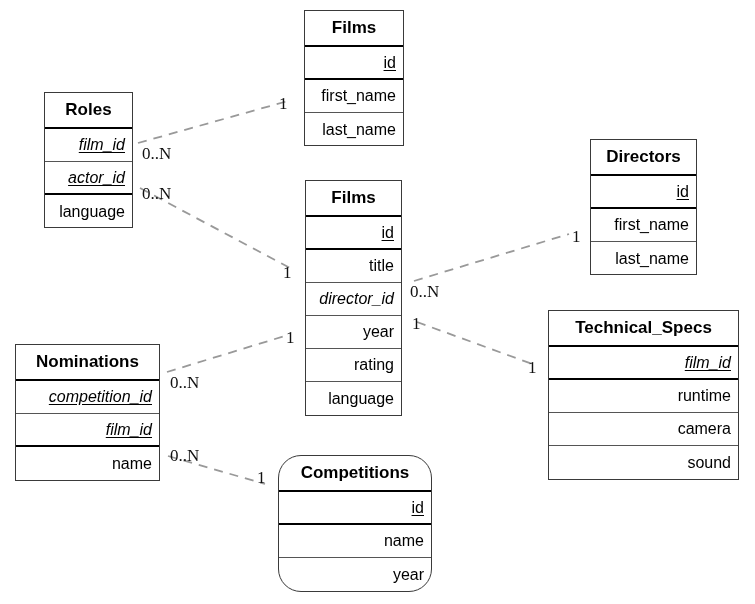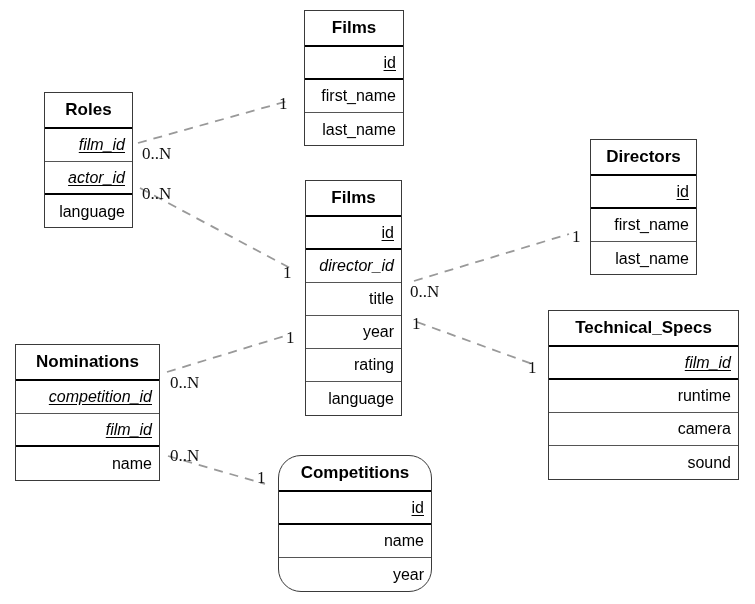--- a/index.html
+++ b/index.html
@@ -135,25 +135,25 @@
       </div>
       <div class="attr" style="height: 33px;">
         <span class="attr-text">language</span>
       </div>
     </div>
     <div class="entity" style="left: 305px; top: 180px; width: 97px; height: 236px;">
       <div class="entity-title" style="height: 36px;">Films</div>
       <div class="attr pk key-end" style="height: 33px;">
         <span class="attr-text">id</span>
       </div>
+      <div class="attr" style="height: 33px;">
+        <span class="attr-text">title</span>
+      </div>
       <div class="attr fk" style="height: 33px;">
         <span class="attr-text">director_id</span>
-      </div>
-      <div class="attr" style="height: 33px;">
-        <span class="attr-text">title</span>
       </div>
       <div class="attr" style="height: 33px;">
         <span class="attr-text">year</span>
       </div>
       <div class="attr" style="height: 33px;">
         <span class="attr-text">rating</span>
       </div>
       <div class="attr" style="height: 33px;">
         <span class="attr-text">language</span>
       </div>

